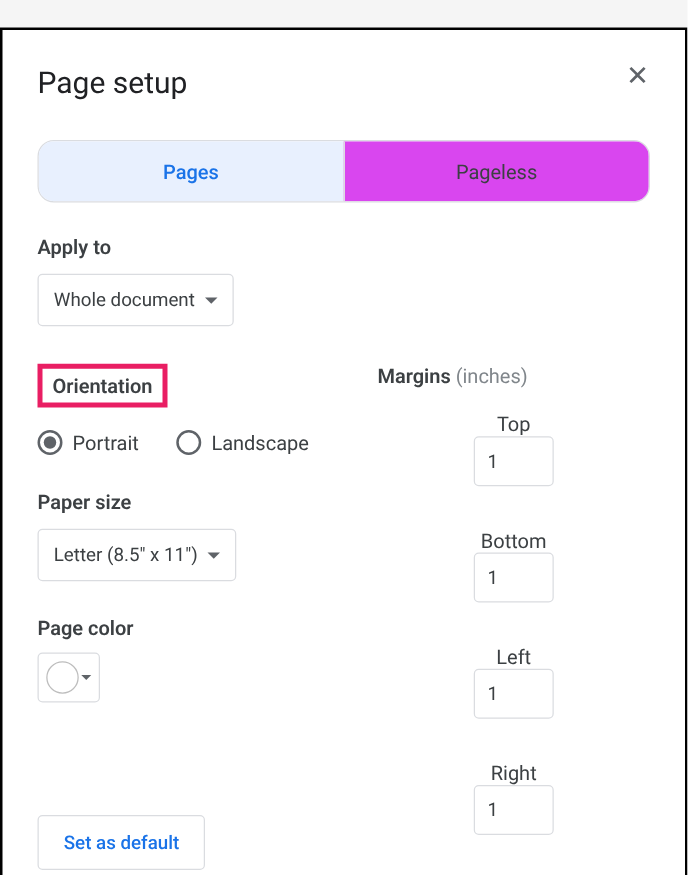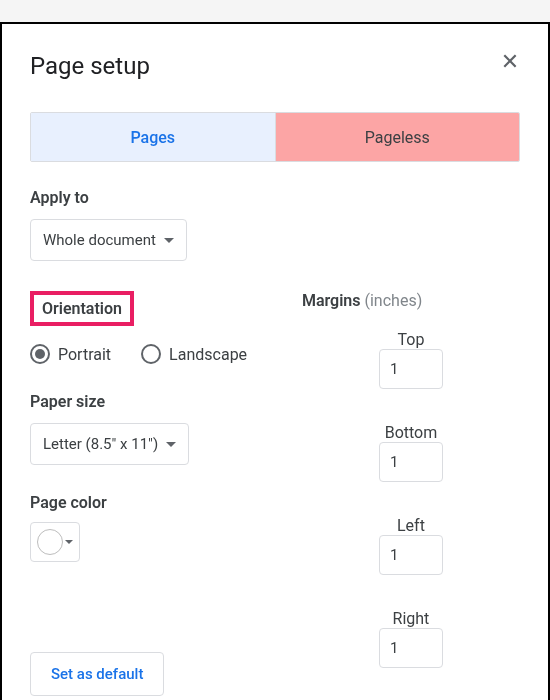--- a/index.html
+++ b/index.html
@@ -36,39 +36,39 @@
       justify-content: center;
       color: #5f6368;
       font-size: 22px;
       cursor: pointer;
       line-height: 1;
     }
     .tabs {
       display: flex;
       margin-top: 32px;
       border: 1px solid #dadce0;
-      border-radius: 2px;
+      border-radius: 13px;
       overflow: hidden;
     }
     .tab {
       flex: 1;
       height: 48px;
       display: flex;
       align-items: center;
       justify-content: center;
       font-size: 16px;
       cursor: pointer;
     }
     .tab-active {
       background: #e8f0fe;
       color: #1a73e8;
       font-weight: 500;
     }
     .tab-inactive {
-      background: #fca5a5;
+      background: #d946ef;
       color: #3c4043;
       border-left: 1px solid #dadce0;
     }
     .section { margin-top: 26px; }
     .label-bold {
       font-size: 16px;
       font-weight: 600;
       color: #3c4043;
     }
     .dropdown {

